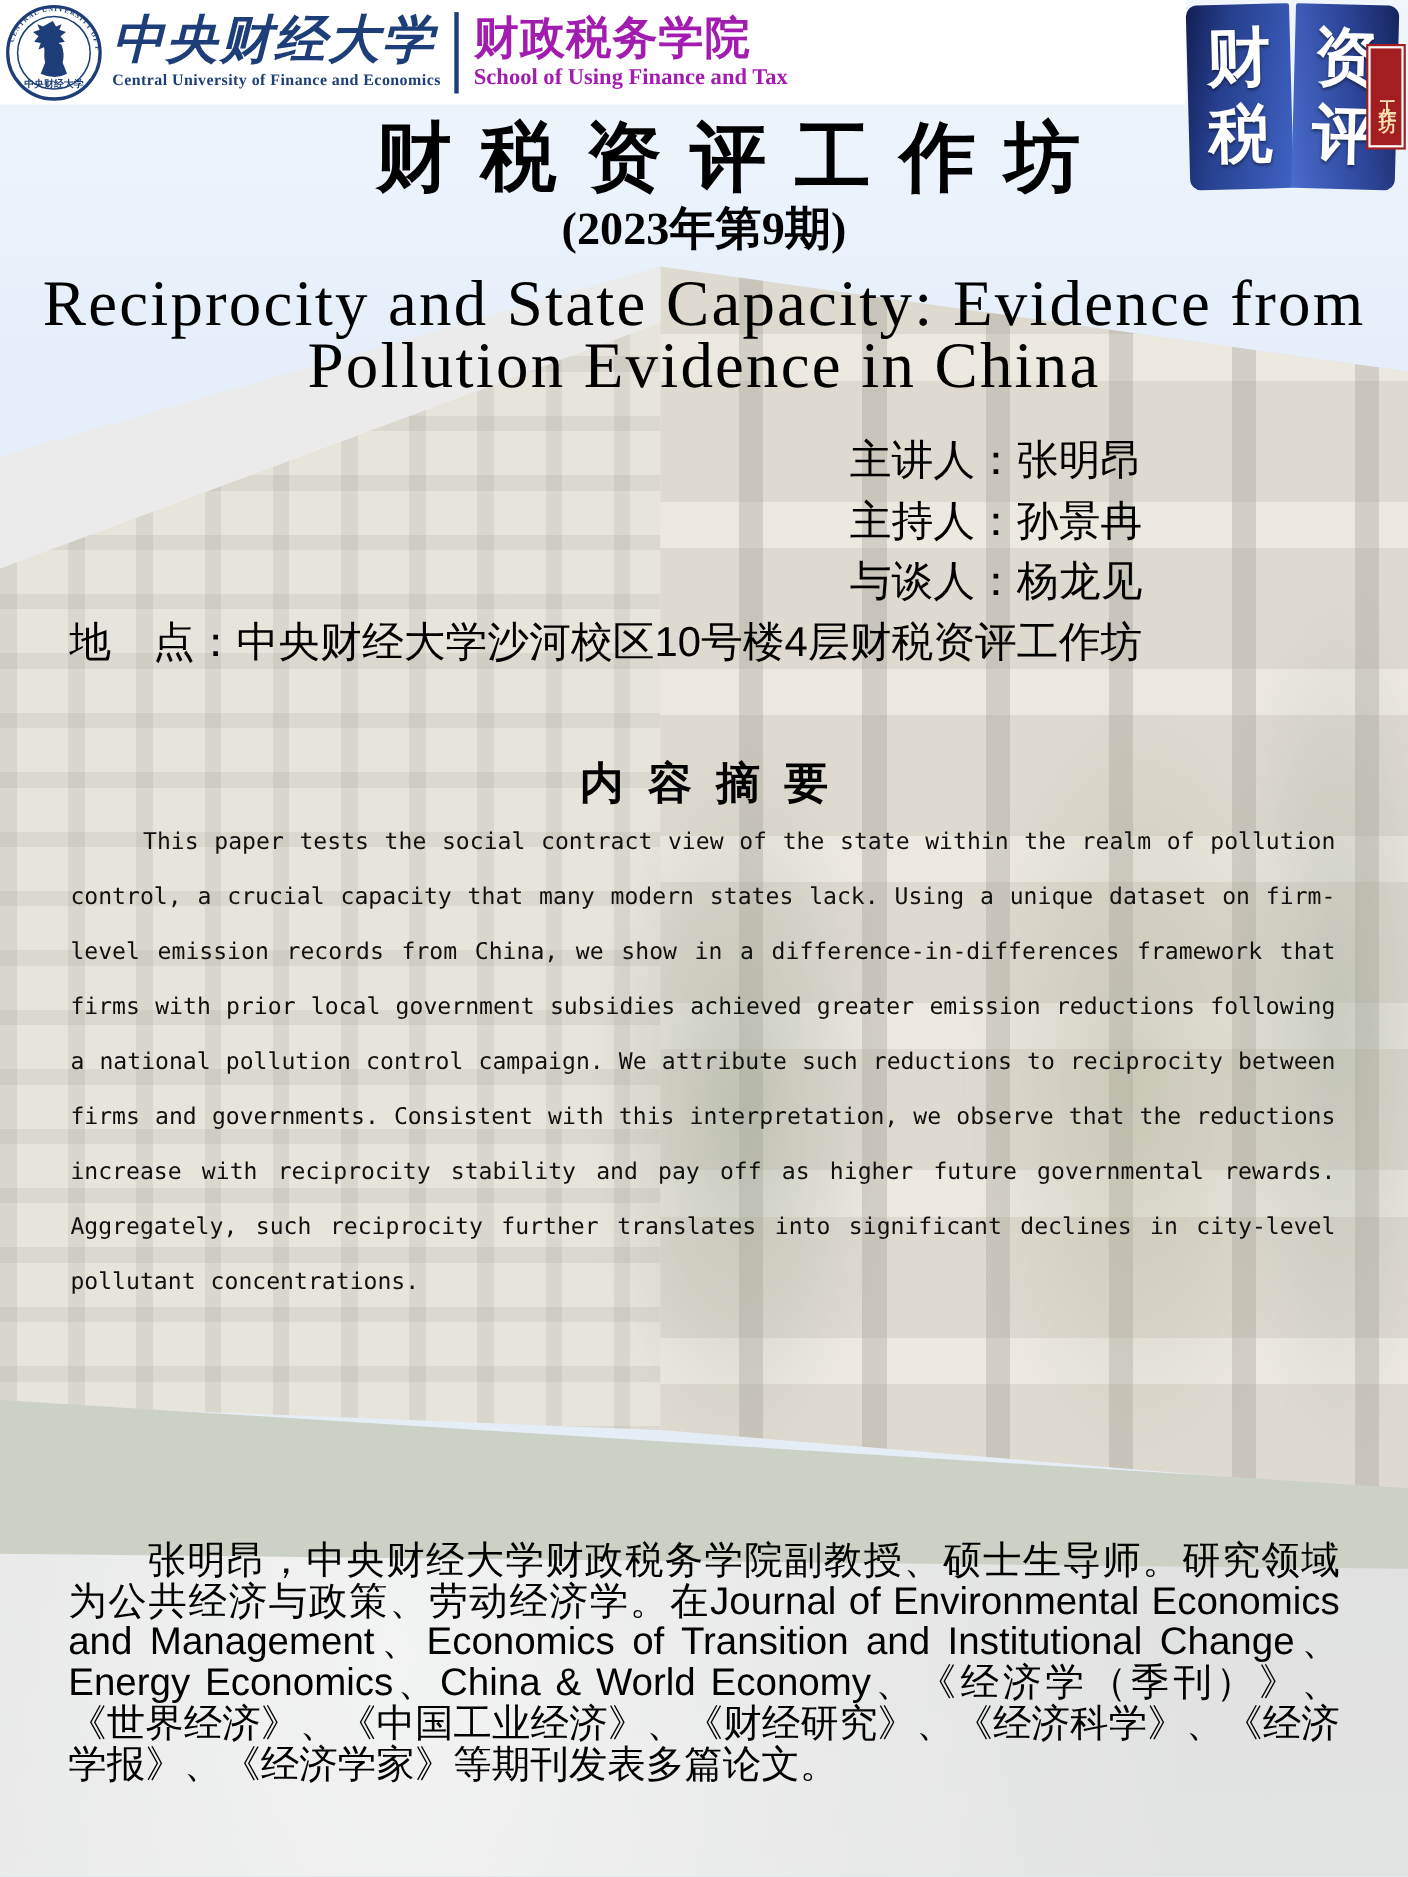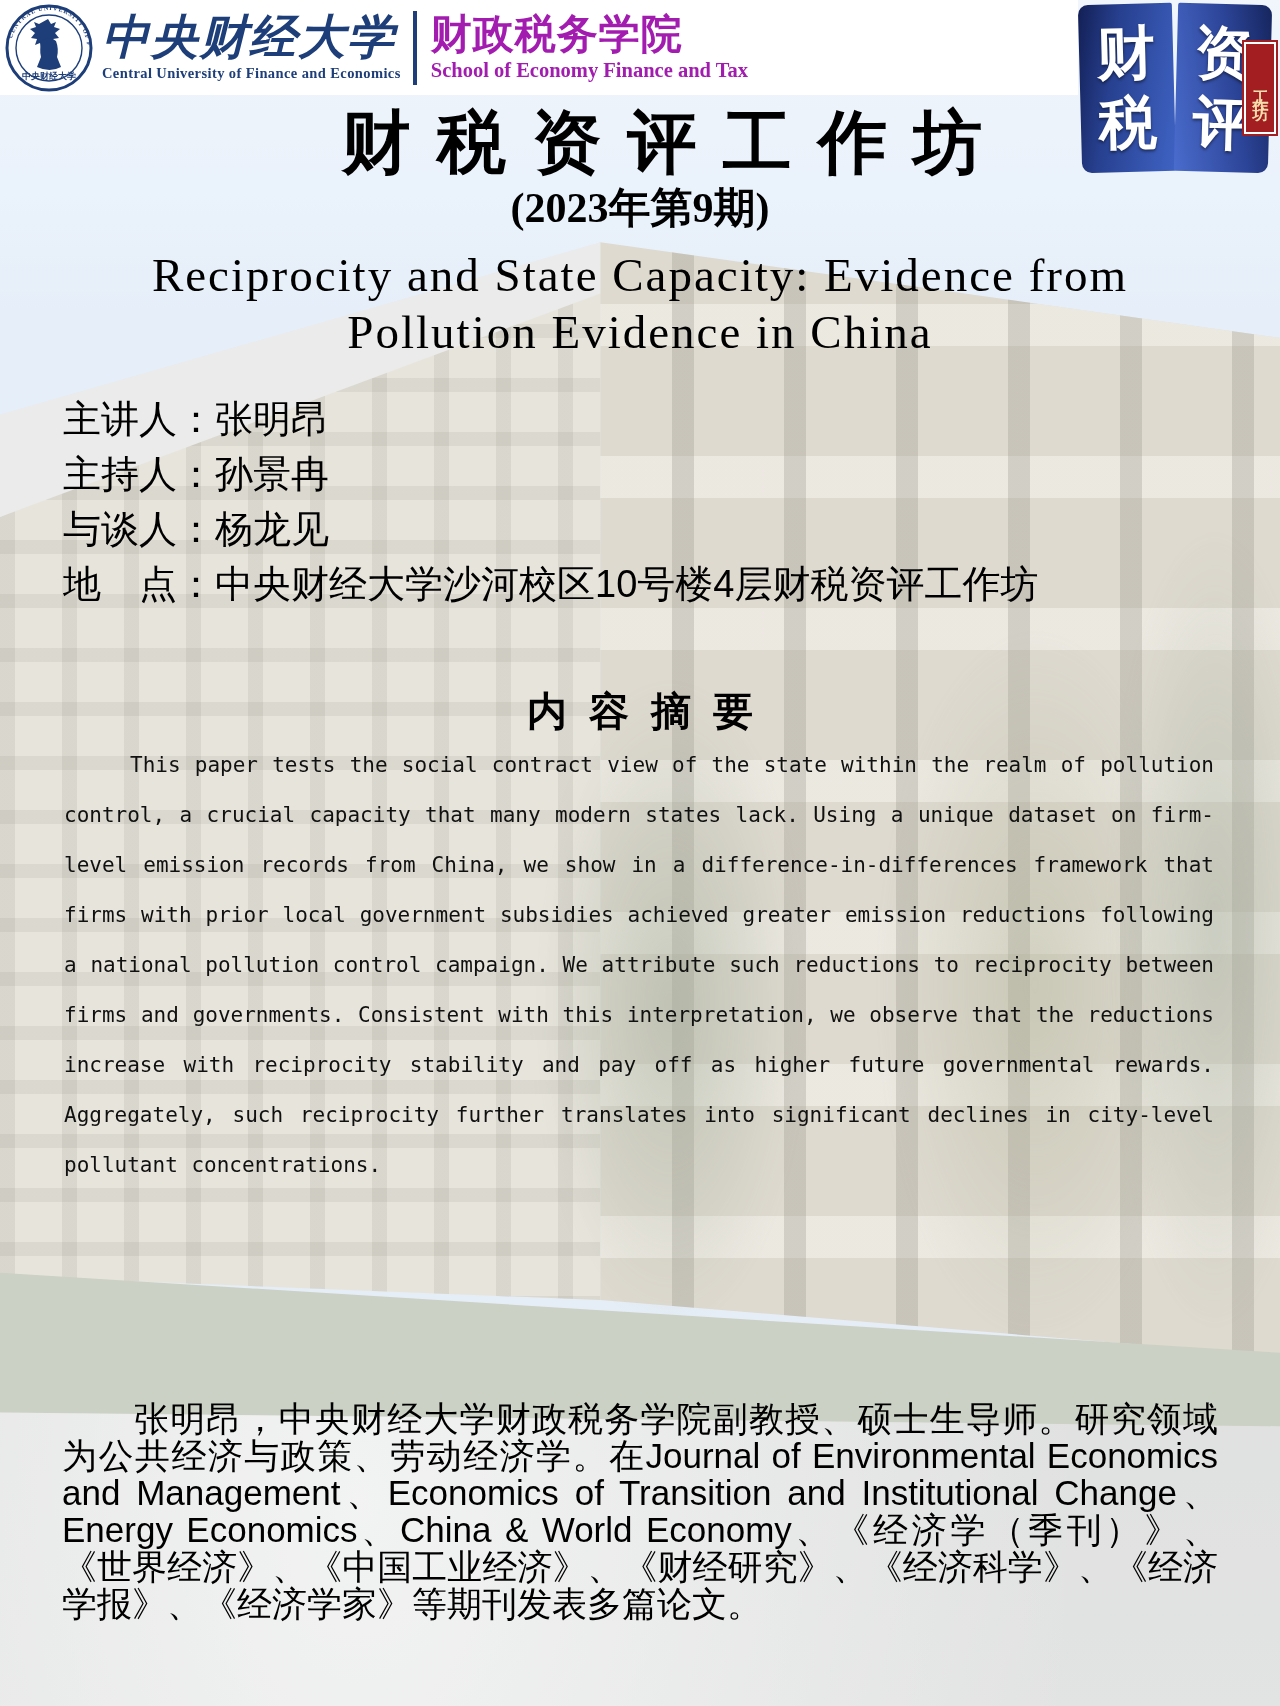--- a/index.html
+++ b/index.html
@@ -70,28 +70,28 @@
   .page-left{left:6px; background:linear-gradient(100deg,#131f55 0%,#27408f 35%,#3f63c4 100%); border-radius:10px 2px 2px 10px; transform:rotate(-1.5deg);}
   .page-right{left:102px; background:linear-gradient(80deg,#4a6ccd 0%,#2c4497 60%,#16255e 100%); border-radius:2px 10px 10px 2px; transform:rotate(1.5deg);}
   .page span{text-shadow:0 2px 3px rgba(0,0,0,.45);}
   .tag{
     position:absolute; right:4px; top:42px; width:28px; height:88px;
     background:#a31e20; border:2px solid #ffffff; box-shadow:0 0 0 2px #a31e20;
     display:flex; align-items:center; justify-content:center;
   }
   .tag span{writing-mode:vertical-rl; color:#f6dfae; font-size:16px; font-weight:bold; letter-spacing:7px;}
   
-  .layer{position:absolute; z-index:2; color:#000;}
+  .layer{position:absolute; z-index:2; color:#000;text-align:right;}
   .t-main{top:97px; left:0; width:100%; text-align:center;
     font-family:"Liberation Serif", serif; font-weight:900; font-size:69px;
     letter-spacing:.38em; text-indent:.38em; white-space:nowrap;margin-left:22px;}
   .t-issue{top:180px; left:0; width:100%; text-align:center;
     font-family:"Liberation Serif", serif; font-weight:900; font-size:42px;}
   .t-en{top:247px; left:0; width:100%; text-align:center;
-    font-family:"Liberation Serif", serif; font-weight:500; font-size:47px; line-height:57px; letter-spacing:2px;}
+    font-family:"Liberation Serif", serif; font-weight:500; font-size:59px; line-height:57px; letter-spacing:2px;}
   .details{top:392px; left:63px; font-size:38px; line-height:55px; font-weight:500;}
   .details .row{white-space:nowrap;}
   .abs-head{top:684px; left:0; width:100%; text-align:center;
     font-size:40px; font-weight:900; letter-spacing:.55em; text-indent:.55em;}
   .abs-body{top:740px; left:64px; width:1150px;
     font-family:"DejaVu Sans Mono", monospace; font-size:21px; line-height:50px;
     text-align:justify; text-indent:66px; color:#101010; word-spacing:1px;}
   .bio{top:1400px; left:62px; width:1156px;
     font-size:35px; line-height:37px; text-align:justify; text-indent:72px; font-weight:500;}
 </style>
@@ -127,21 +127,21 @@
       <path fill="#1d3e78" d="M38 38 q7 -6 14 0 q3 8 1 16 l4 10 q-11 6 -24 0 l4 -10 q-2 -8 1 -16 z"></path>
       <text x="45" y="76" text-anchor="middle" font-size="9" fill="#1d3e78" font-weight="bold">中央财经大学</text>
     </svg>
     <div class="univ-block">
       <div class="univ-cn">中央财经大学</div>
       <div class="univ-en">Central University of Finance and Economics</div>
     </div>
     <div class="divider"></div>
     <div class="school-block">
       <div class="school-cn">财政税务学院</div>
-      <div class="school-en">School of Economy Finance and Tax</div>
+      <div class="school-en">School of Using Finance and Tax</div>
     </div>
   </div>
 
   <div class="badge">
     <div class="page page-left">
       <span>财</span>
       <span>税</span>
     </div>
     <div class="page page-right">
       <span>资</span>

